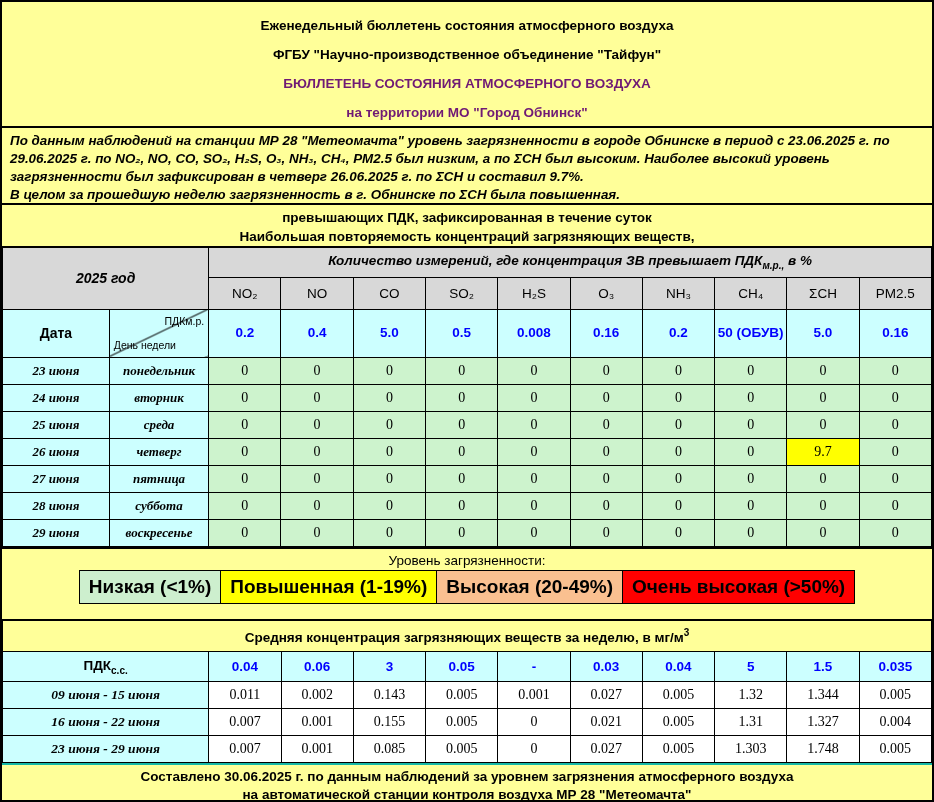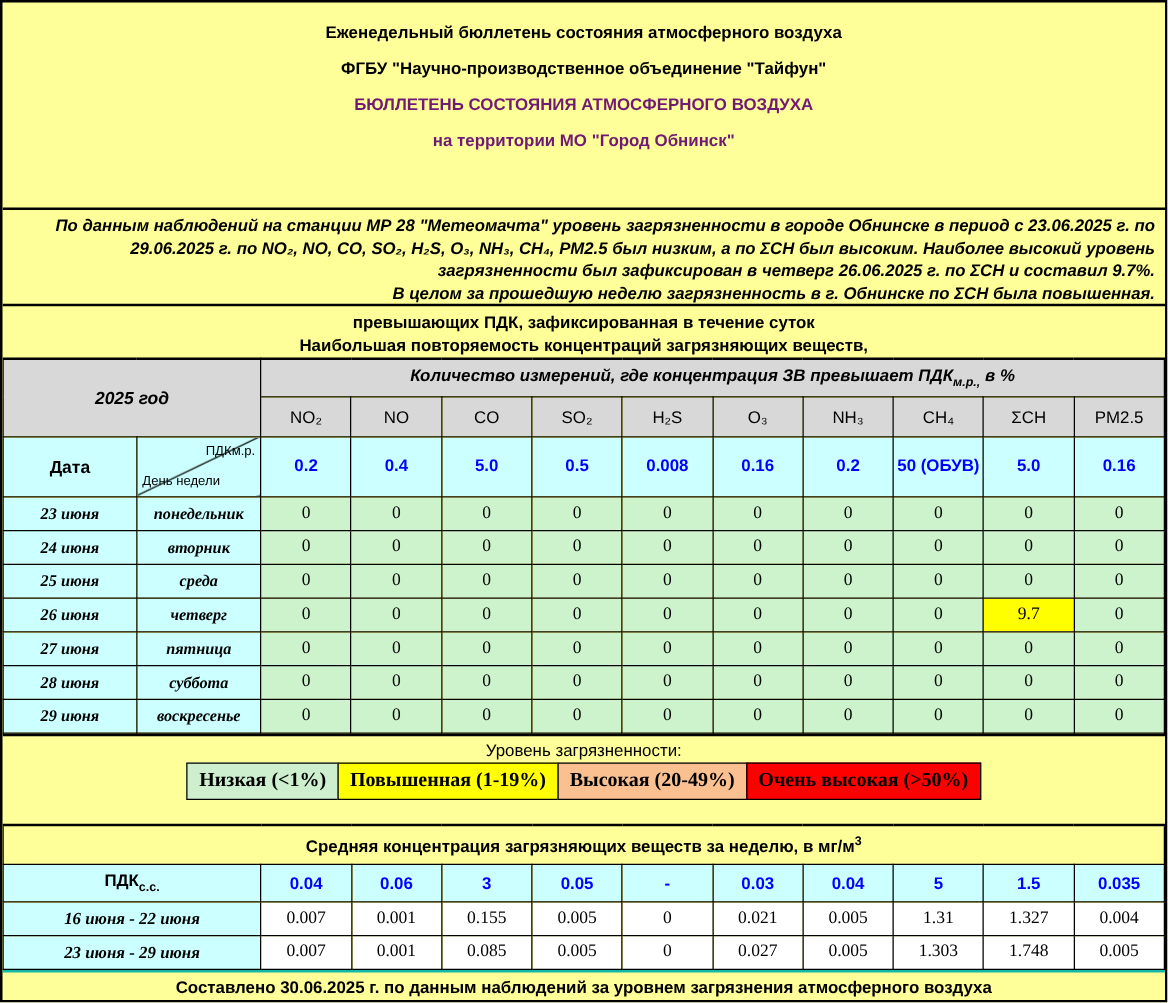--- a/index.html
+++ b/index.html
@@ -17,24 +17,24 @@
   }
 
   
   .title-block { height: 124px; text-align: center; padding-top: 9px; }
   .title-line { font-weight: bold; font-size: 13.5px; line-height: 29px; }
   .title-line.blue { color: #701a75; }
 
   
   .summary-block {
     border-top: 2px solid #000;
-    height: 77px; padding: 4px 8px 0 26px;
-    text-align: right;
+    height: 77px; padding: 4px 8px 0 8px;
+    text-align: left;
     font-weight: bold; font-style: italic;
-    font-size: 13.4px; line-height: 18px; margin-top: 40px;
+    font-size: 13.4px; line-height: 18px;
   }
 
   
   .section-title {
     border-top: 2px solid #000;
     height: 43px; padding-top: 3px;
     text-align: center; font-weight: bold;
     font-size: 13.5px; line-height: 19px;
   }
 
@@ -71,21 +71,21 @@
     font-size: 14px;
   }
   .hl { background: #FFFF00; }
 
   
   .legend-block { border-top: 2px solid #000; height: 72px; text-align: center; padding-top: 4px; }
   .legend-title { font-weight: normal; font-size: 13.5px; margin-bottom: 2px; }
   .legend-row { display: inline-flex; }
   .legend-item {
     border: 1px solid #000; margin-left: -1px;
-    padding: 5px 9px; font-weight: bold; font-size: 16px; font-family: Liberation Serif, serif;
+    padding: 5px 9px; font-weight: bold; font-size: 19px;
   }
   .legend-item:first-child { margin-left: 0; }
   .lg-low { background: #CDEFCE; }
   .lg-elevated { background: #FFFF00; }
   .lg-high { background: #FAC090; }
   .lg-veryhigh { background: #FF0000; }
 
   
   .avg-table { border-top: 2px solid #000; }
   .avg-title-cell { height: 32px; background: #FFFF99; font-weight: bold; font-size: 13.5px; }
@@ -322,20 +322,33 @@
       <td class="cyan pdk-val">3</td>
       <td class="cyan pdk-val">0.05</td>
       <td class="cyan pdk-val">-</td>
       <td class="cyan pdk-val">0.03</td>
       <td class="cyan pdk-val">0.04</td>
       <td class="cyan pdk-val">5</td>
       <td class="cyan pdk-val">1.5</td>
       <td class="cyan pdk-val">0.035</td>
     </tr>
     <tr class="avg-row">
+      <td class="period-cell">09 июня - 15 июня</td>
+      <td class="white num">0.011</td>
+      <td class="white num">0.002</td>
+      <td class="white num">0.143</td>
+      <td class="white num">0.005</td>
+      <td class="white num">0.001</td>
+      <td class="white num">0.027</td>
+      <td class="white num">0.005</td>
+      <td class="white num">1.32</td>
+      <td class="white num">1.344</td>
+      <td class="white num">0.005</td>
+    </tr>
+    <tr class="avg-row">
       <td class="period-cell">16 июня - 22 июня</td>
       <td class="white num">0.007</td>
       <td class="white num">0.001</td>
       <td class="white num">0.155</td>
       <td class="white num">0.005</td>
       <td class="white num">0</td>
       <td class="white num">0.021</td>
       <td class="white num">0.005</td>
       <td class="white num">1.31</td>
       <td class="white num">1.327</td>

